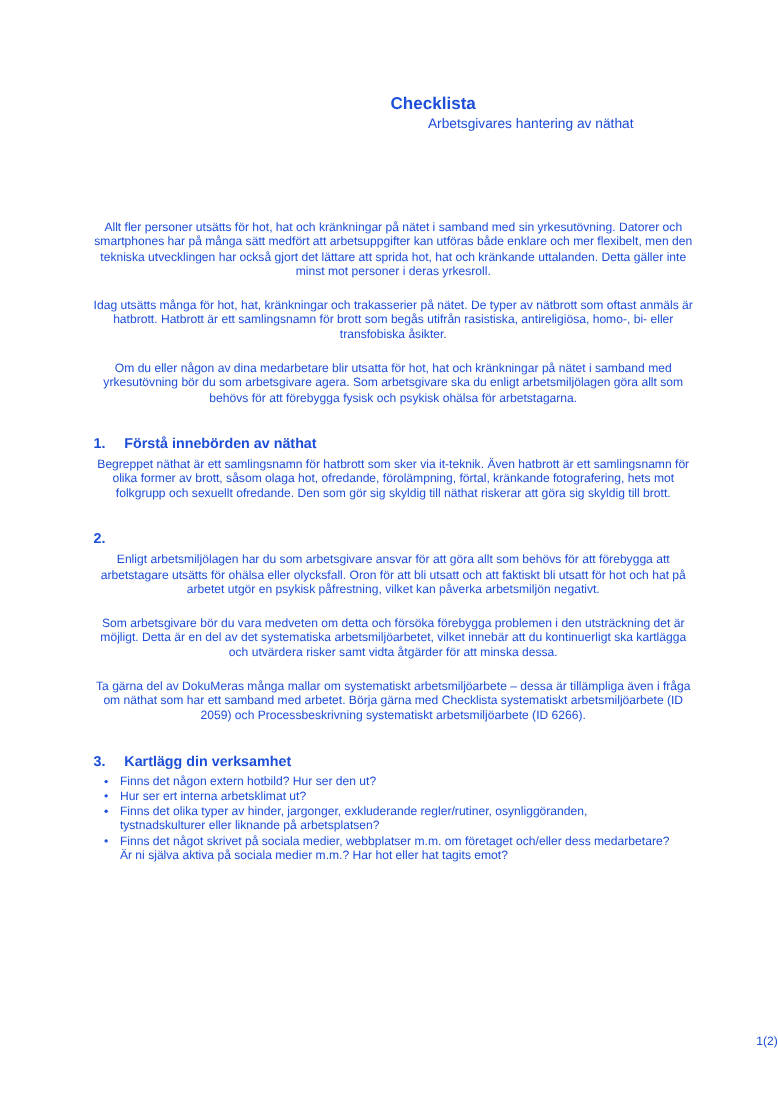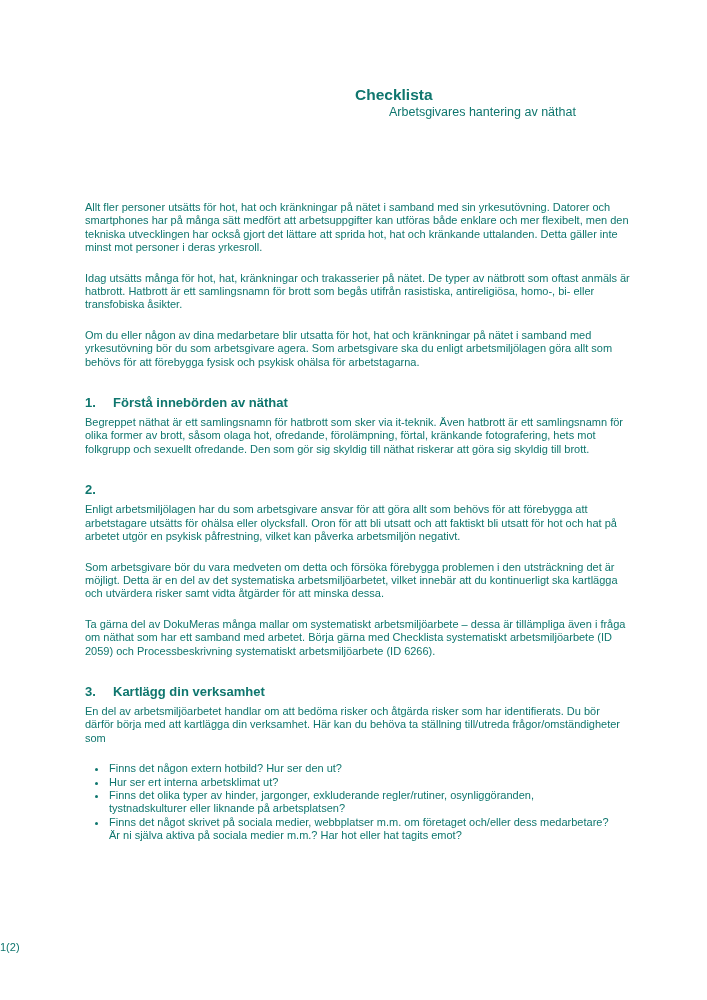--- a/index.html
+++ b/index.html
@@ -5,21 +5,21 @@
   html, body {
     margin: 0;
     padding: 0;
     background: #ffffff;
   }
   .page {
     position: relative;
     width: 707px;
     height: 1000px;
     background: #ffffff;
-    color: #0f766e;
+    color: #1d4ed8;
     font-family: "Liberation Sans", "DejaVu Sans", sans-serif;
     overflow: hidden;
   }
   .title-block {
     position: absolute;
     left: 355px;
     top: 85px;
   }
   .doc-title {
     font-size: 15.5px;
@@ -34,20 +34,21 @@
   .content {
     position: absolute;
     left: 85px;
     top: 201px;
     width: 545px;
     font-size: 11px;
     line-height: 13.4px;
   }
   .content p {
     margin: 0 0 17px 0;
+    text-align: center;
   }
   .sec-heading {
     display: flex;
     font-size: 13px;
     font-weight: bold;
     line-height: 16px;
     margin: 26px 0 5px 0;
   }
   .sec-num {
     flex: 0 0 28px;
@@ -59,21 +60,21 @@
   }
   ul.bullets li {
     margin: 0;
     padding-left: 1px;
   }
   .footer {
     position: absolute;
     left: 0;
     top: 941px;
     width: 707px;
-    text-align: left;
+    text-align: right;
     font-size: 11px;
   }
 </style>
 </head>
 <body>
 
 <div class="page">
 
   <div class="title-block">
     <div class="doc-title">Checklista</div>
@@ -96,21 +97,20 @@
       <span class="sec-num">2.</span>
     </div>
     <p>Enligt arbetsmiljölagen har du som arbetsgivare ansvar för att göra allt som behövs för att förebygga att arbetstagare utsätts för ohälsa eller olycksfall. Oron för att bli utsatt och att faktiskt bli utsatt för hot och hat på arbetet utgör en psykisk påfrestning, vilket kan påverka arbetsmiljön negativt.</p>
     <p>Som arbetsgivare bör du vara medveten om detta och försöka förebygga problemen i den utsträckning det är möjligt. Detta är en del av det systematiska arbetsmiljöarbetet, vilket innebär att du kontinuerligt ska kartlägga och utvärdera risker samt vidta åtgärder för att minska dessa.</p>
     <p>Ta gärna del av DokuMeras många mallar om systematiskt arbetsmiljöarbete – dessa är tillämpliga även i fråga om näthat som har ett samband med arbetet. Börja gärna med Checklista systematiskt arbetsmiljöarbete (ID 2059) och Processbeskrivning systematiskt arbetsmiljöarbete (ID 6266).</p>
 
     <div class="sec-heading">
       <span class="sec-num">3.</span>
       <span>Kartlägg din verksamhet</span>
     </div>
-    <p>En del av arbetsmiljöarbetet handlar om att bedöma risker och åtgärda risker som har identifierats. Du bör därför börja med att kartlägga din verksamhet. Här kan du behöva ta ställning till/utreda frågor/omständigheter som</p>
 
     <ul class="bullets">
       <li>Finns det någon extern hotbild? Hur ser den ut?</li>
       <li>Hur ser ert interna arbetsklimat ut?</li>
       <li>Finns det olika typer av hinder, jargonger, exkluderande regler/rutiner, osynliggöranden, tystnadskulturer eller liknande på arbetsplatsen?</li>
       <li>Finns det något skrivet på sociala medier, webbplatser m.m. om företaget och/eller dess medarbetare? Är ni själva aktiva på sociala medier m.m.? Har hot eller hat tagits emot?</li>
     </ul>
 
   </div>
 

